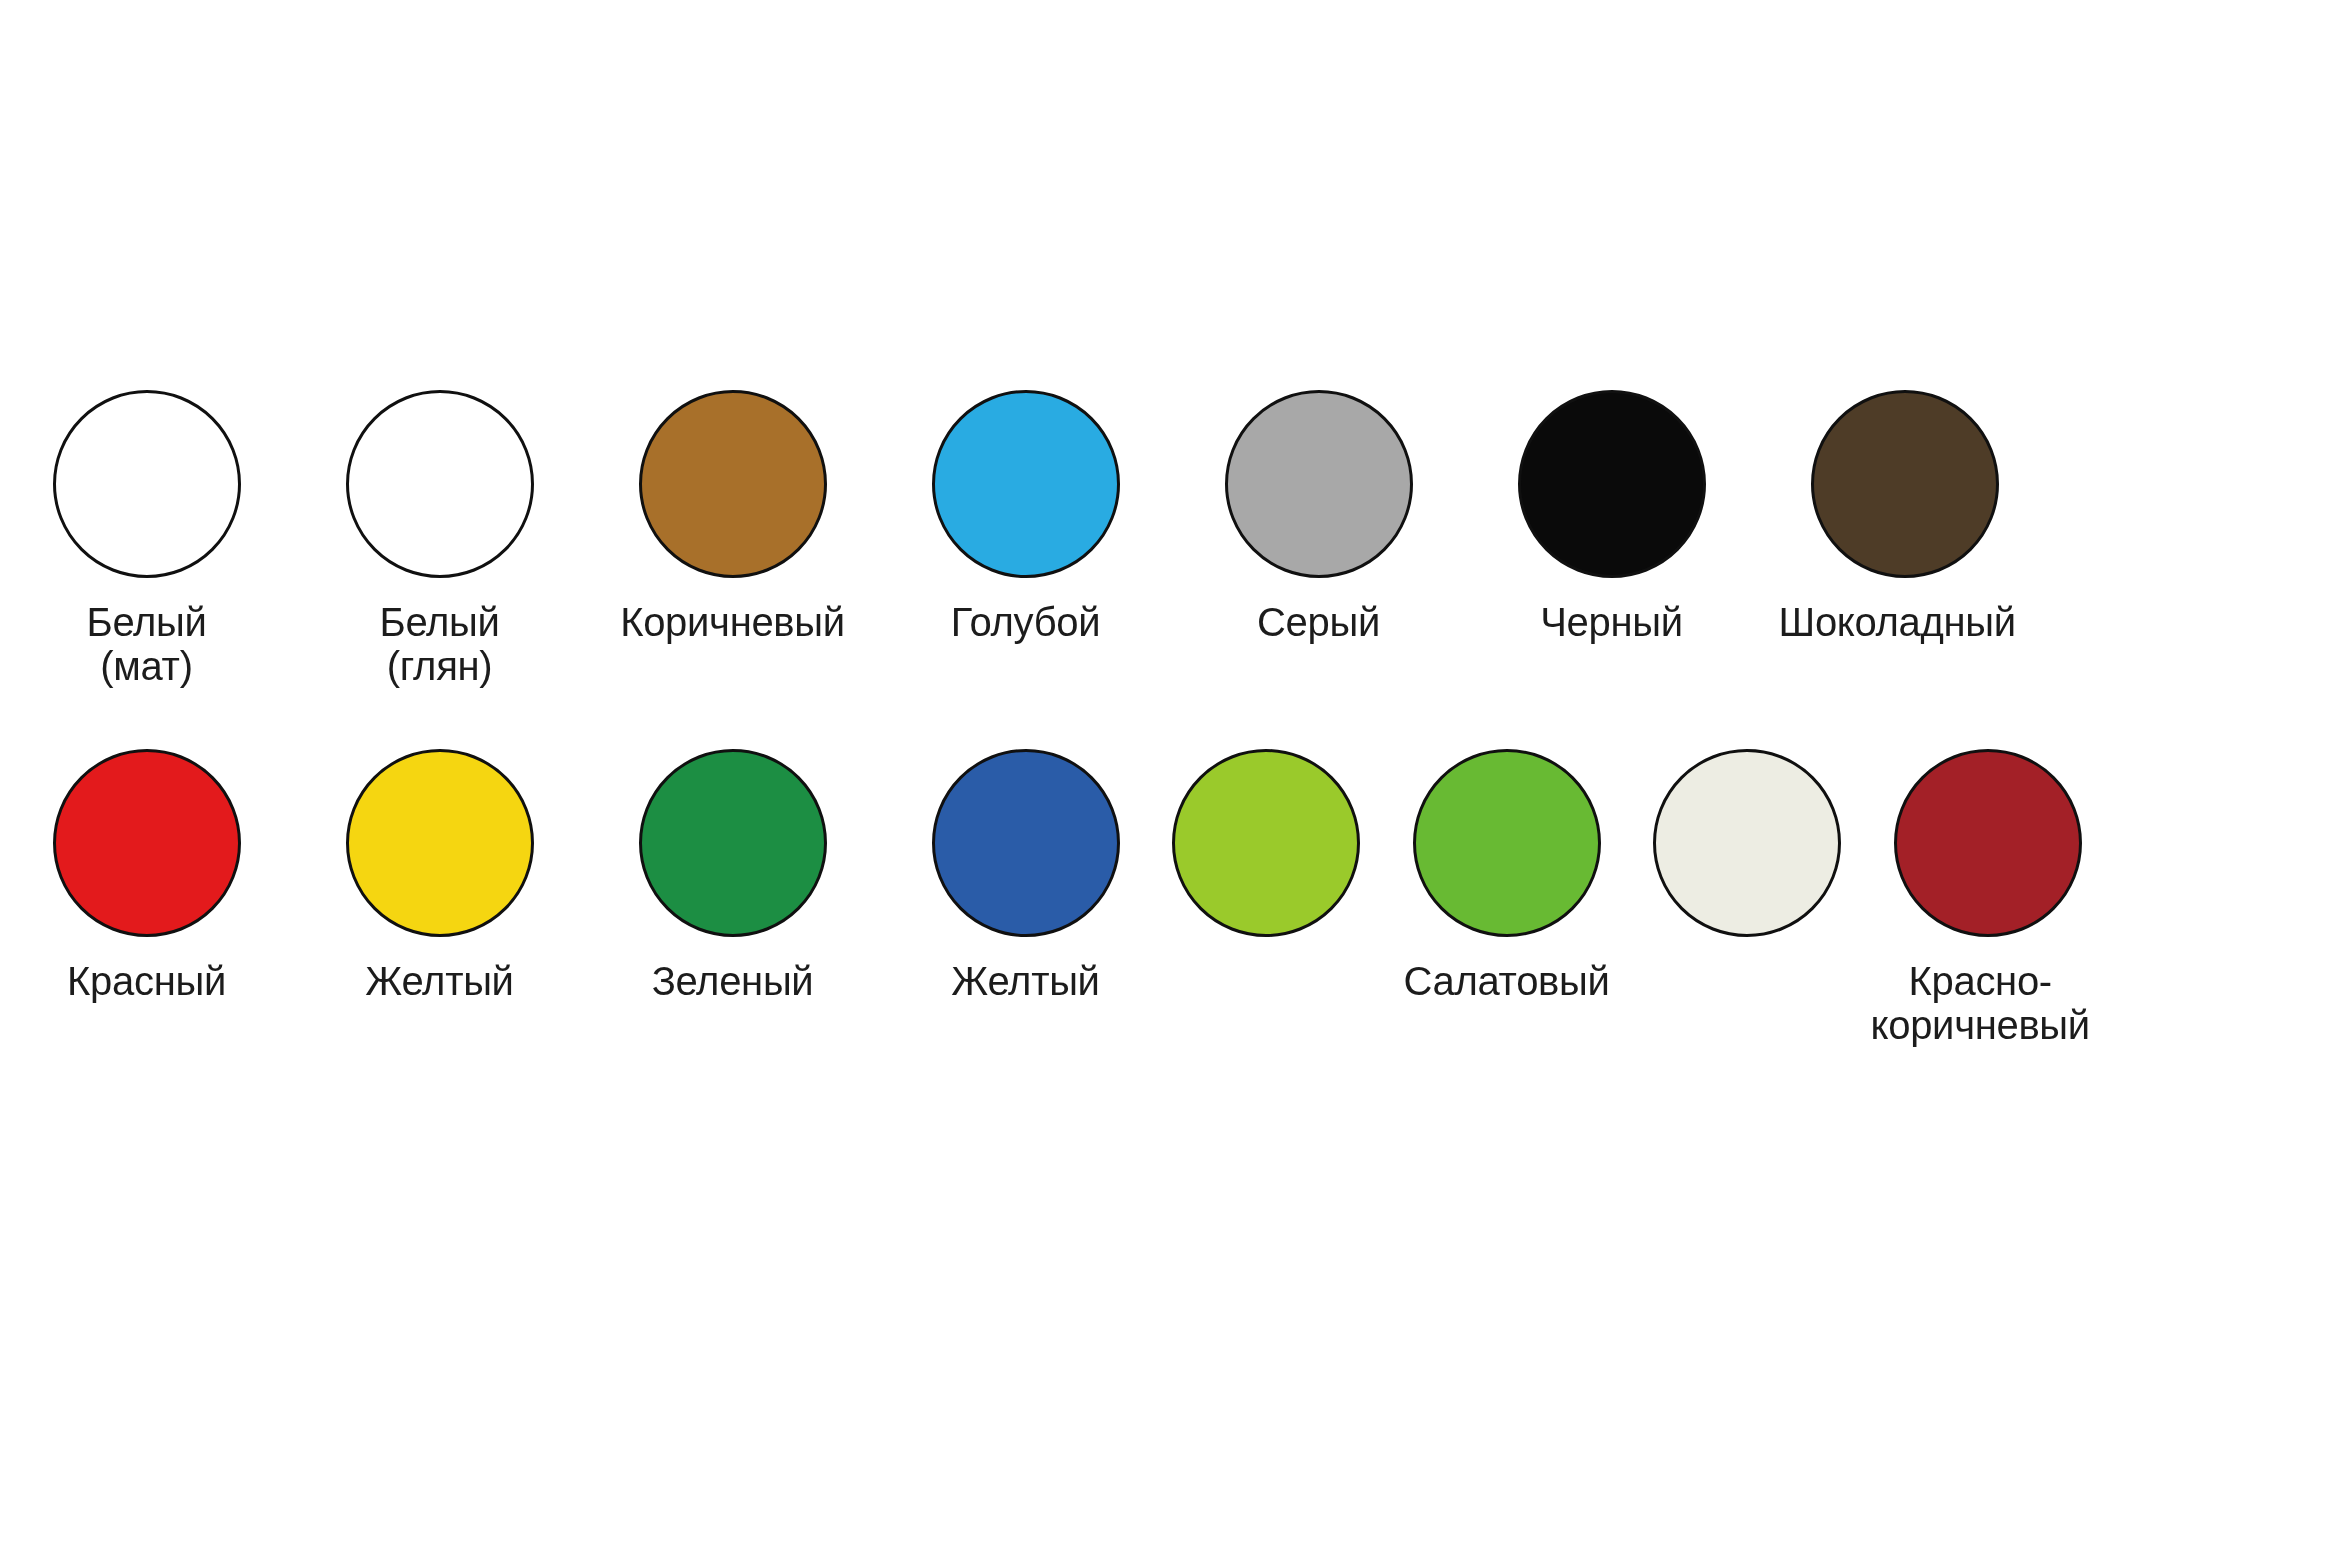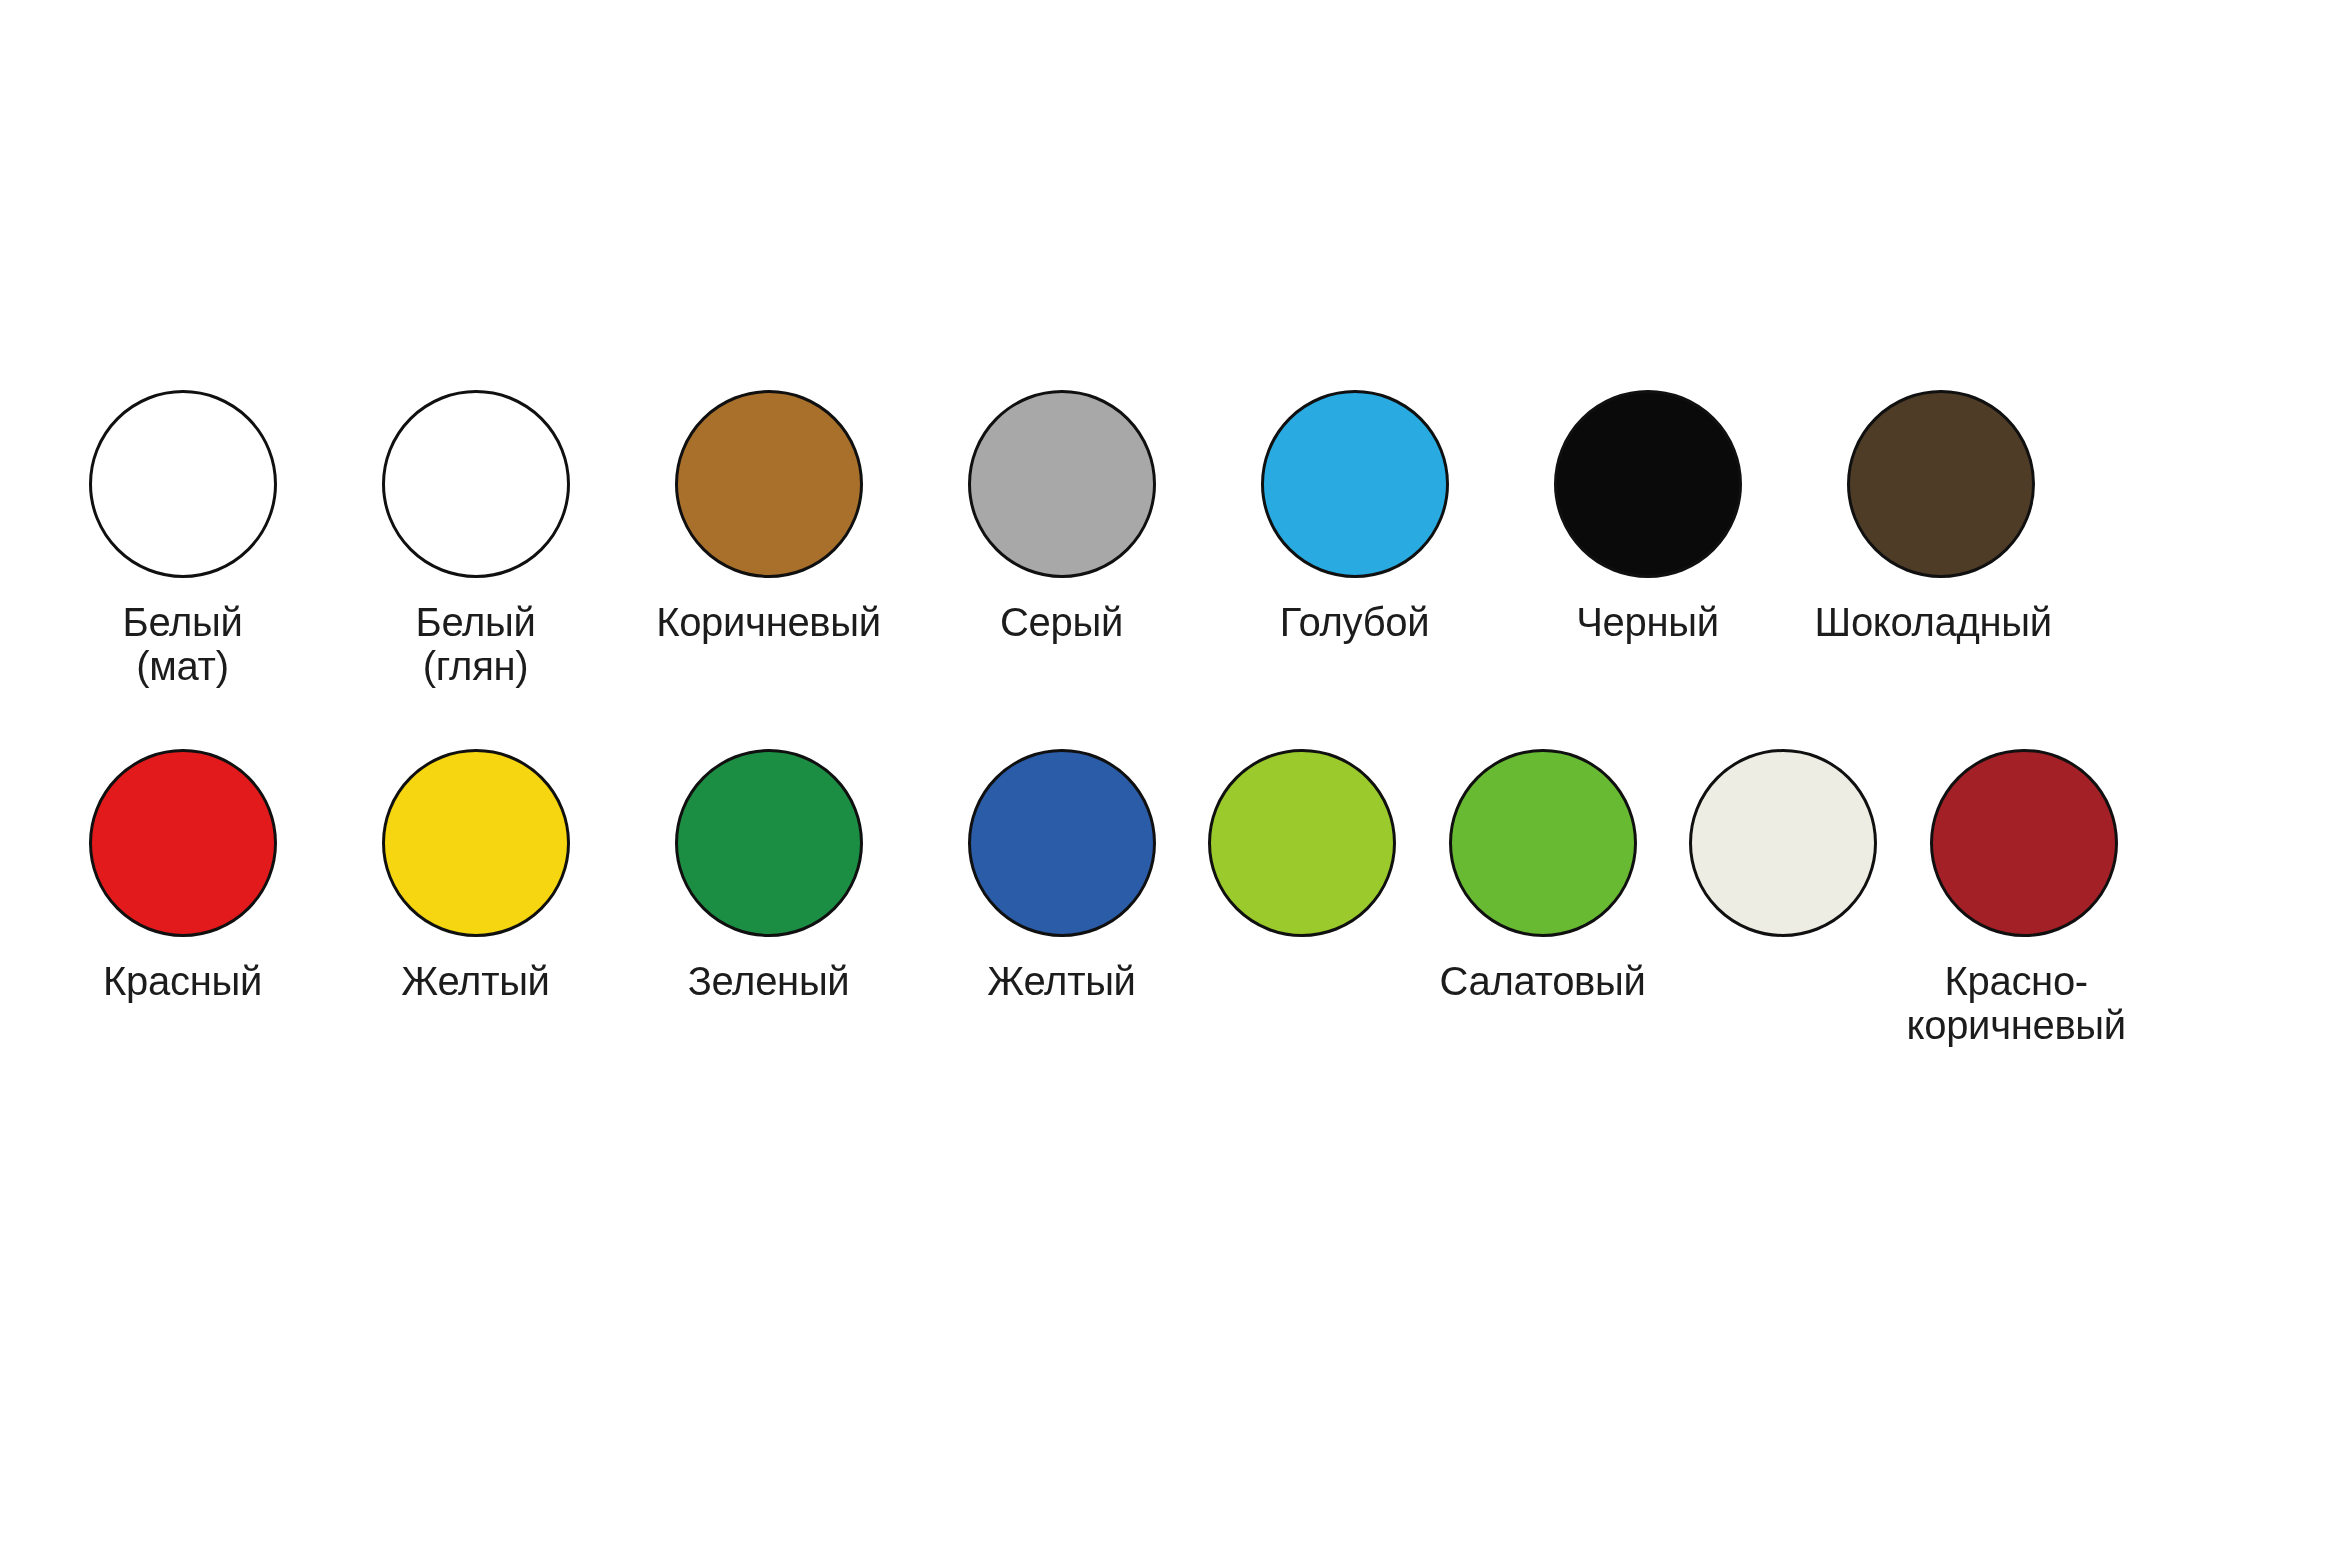--- a/index.html
+++ b/index.html
@@ -26,21 +26,20 @@
     width: 2341px;
     display: flex;
     flex-direction: column;
     row-gap: 60px;
   }
   .swatch-row {
     display: flex;
     flex-direction: row;
     width: 1854px;
     align-items: flex-start;
-    margin-left: 36px;
   }
   .swatch-cell {
     width: 293px;
     display: flex;
     flex-direction: column;
     align-items: center;
   }
   .swatch-dot {
     width: 188px;
     height: 188px;
@@ -81,26 +80,26 @@
       <div class="swatch-cell">
         <div class="swatch-dot" style="background-color: rgb(255, 255, 255);"></div>
         <div class="swatch-label">Белый
 (глян)</div>
       </div>
       <div class="swatch-cell">
         <div class="swatch-dot" style="background-color: rgb(168, 112, 42);"></div>
         <div class="swatch-label">Коричневый</div>
       </div>
       <div class="swatch-cell">
+        <div class="swatch-dot" style="background-color: rgb(41, 171, 226);"></div>
+        <div class="swatch-label">Голубой</div>
+      </div>
+      <div class="swatch-cell">
         <div class="swatch-dot" style="background-color: rgb(168, 168, 168);"></div>
         <div class="swatch-label">Серый</div>
-      </div>
-      <div class="swatch-cell">
-        <div class="swatch-dot" style="background-color: rgb(41, 171, 226);"></div>
-        <div class="swatch-label">Голубой</div>
       </div>
       <div class="swatch-cell">
         <div class="swatch-dot" style="background-color: rgb(10, 10, 10);"></div>
         <div class="swatch-label">Черный</div>
       </div>
       <div class="swatch-cell">
         <div class="swatch-dot" style="background-color: rgb(78, 60, 39);"></div>
         <div class="swatch-label wide">Шоколадный</div>
       </div>
     </div>

